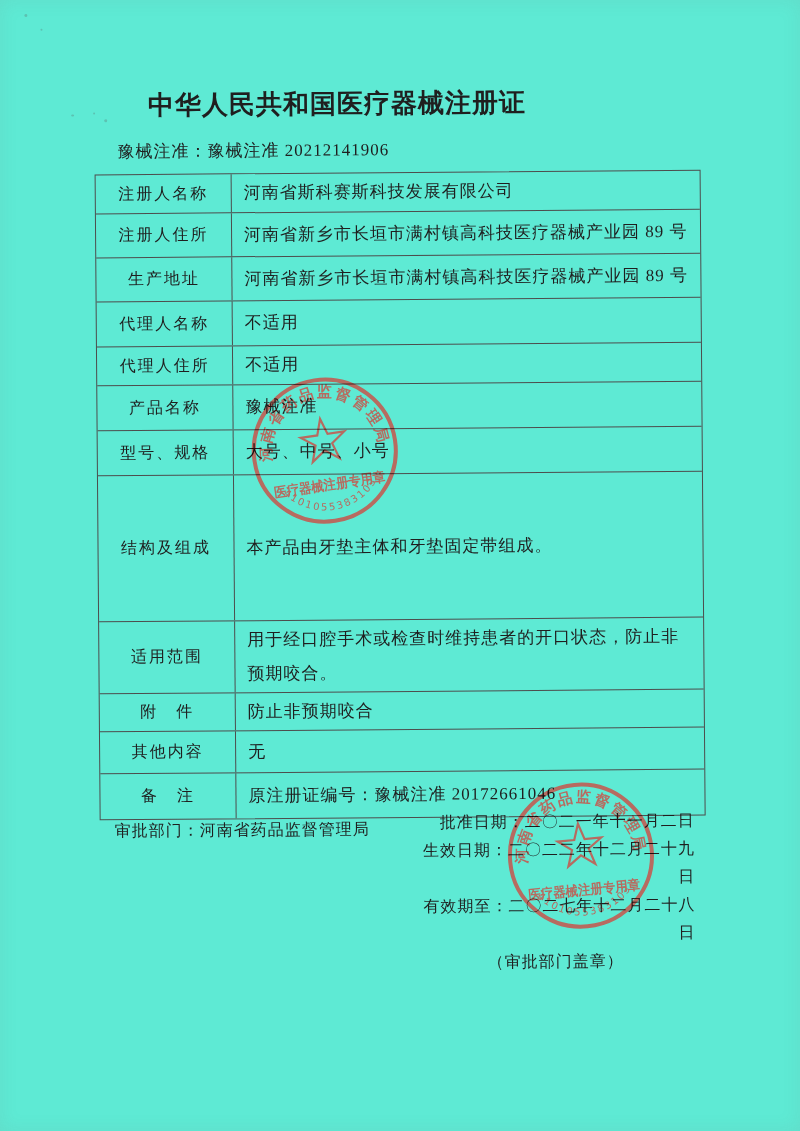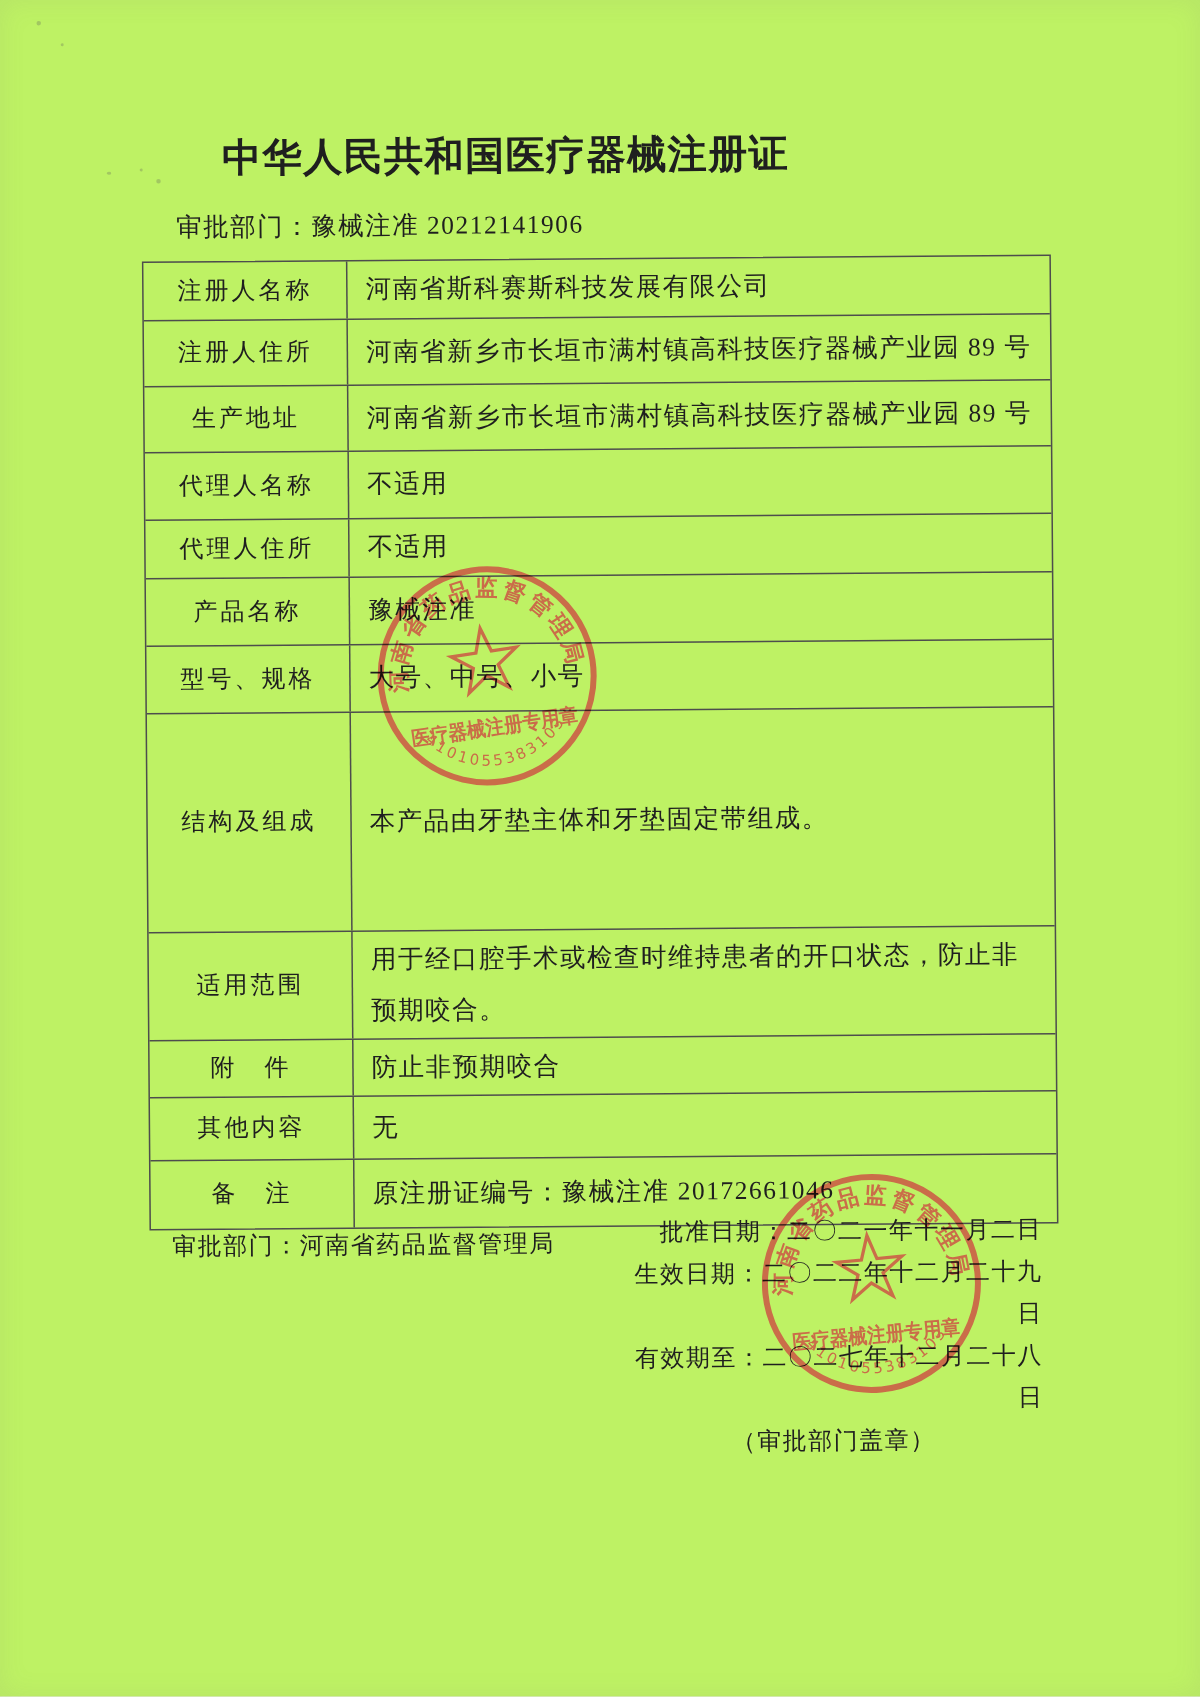--- a/index.html
+++ b/index.html
@@ -1,20 +1,20 @@
 <!DOCTYPE html>
 <html><head>
 <meta charset="utf-8">
 <style>
   html,body{margin:0;padding:0;background:#e8e8e8;}
   .page{
     position:relative;
     width:800px;height:1131px;
     margin:0 auto;
-    background:#bef264;
+    background:#5eead4;
     overflow:hidden;
     font-family:"Liberation Serif","DejaVu Serif",serif;
     color:#1f1f1f;
     box-shadow:inset 0 0 18px rgba(120,120,120,.12);
   }
   .tilt{position:absolute;inset:0;transform:rotate(-0.45deg);transform-origin:400px 480px;}
 
   .title{
     position:absolute;left:340px;top:86px;transform:translateX(-50%);
     margin:0;font-size:26px;font-weight:700;letter-spacing:1px;white-space:nowrap;
@@ -67,21 +67,21 @@
   .speck{position:absolute;border-radius:50%;background:rgba(90,90,90,.28);}
 </style>
 </head>
 <body>
 
 <div class="page">
   <div class="tilt">
 
     <h1 class="title">中华人民共和国医疗器械注册证</h1>
 
-    <div class="regline"><span>审批部门：</span><span>豫械注准 20212141906</span></div>
+    <div class="regline"><span>豫械注准：</span><span>豫械注准 20212141906</span></div>
 
     <div class="reg-table" id="reg-table">
         <div class="reg-row" style="height: 38px;">
           <div class="cell-label">注册人名称</div>
           <div class="cell-value">
             <span>河南省斯科赛斯科技发展有限公司</span>
           </div>
         </div>
         <div class="reg-row" style="height: 44px;">
           <div class="cell-label">注册人住所</div>

